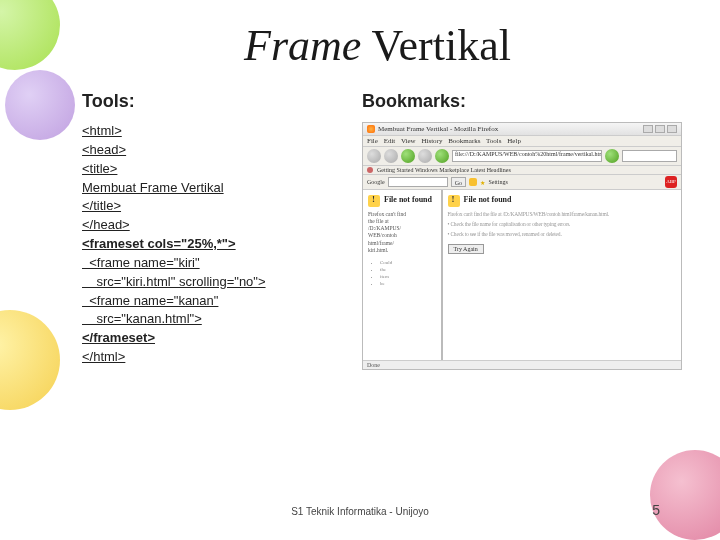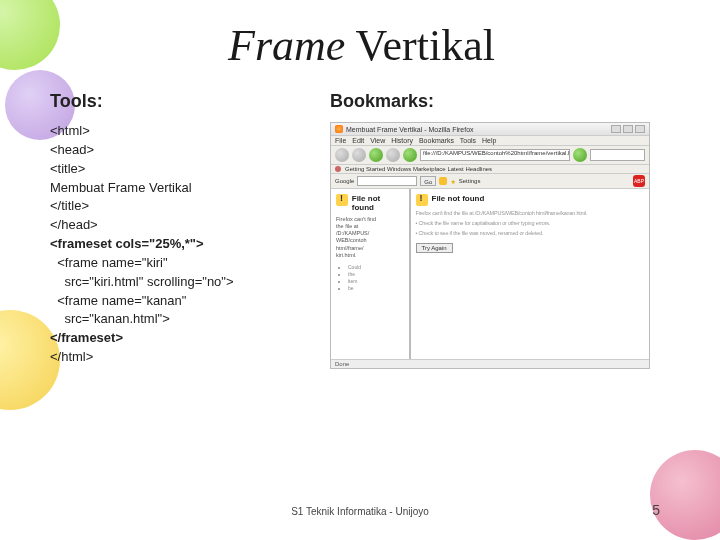--- a/index.html
+++ b/index.html
@@ -14,21 +14,21 @@
   .bg-circle {
     position: absolute;
     border-radius: 50%;
     z-index: 0;
   }
   .bg-green { width: 90px; height: 90px; background: radial-gradient(circle at 35% 35%, #d4f5a8, #a8e04f); top: -20px; left: -30px; }
   .bg-lilac { width: 70px; height: 70px; background: radial-gradient(circle at 35% 35%, #e0d0f5, #c0a0e0); top: 70px; left: 5px; }
   .bg-yellow { width: 100px; height: 100px; background: radial-gradient(circle at 35% 35%, #fff3a8, #f5d050); top: 310px; left: -40px; }
   .bg-pink { width: 90px; height: 90px; background: radial-gradient(circle at 35% 35%, #f5c0d0, #e080a0); top: 450px; right: -20px; }
 
-  .content { position: relative; z-index: 1; padding: 20px 47px 0 50px; }
+  .content { position: relative; z-index: 1; padding: 20px 47px 0 50px; margin-left: 32px; }
 
   .title {
     font-family: Georgia, 'Times New Roman', serif;
     font-style: italic;
     font-weight: normal;
     font-size: 44px;
     color: #1a1a1a;
     text-align: center;
     margin-bottom: 20px;
   }
@@ -45,28 +45,29 @@
     color: #222;
     margin-bottom: 10px;
   }
 
   .code {
     font-family: Arial, Helvetica, sans-serif;
     font-size: 13px;
     line-height: 1.45;
     color: #222;
     white-space: pre;
+    text-decoration: underline;
   }
   .bold { font-weight: bold; }
 
   .browser {
     border: 1px solid #bbb;
     background: #eceae5;
     font-size: 7px;
-    font-family: Liberation Sans, sans-serif;
+    font-family: Liberation Serif, serif;
     color: #333;
     width: 320px;
   }
   .br-titlebar {
     display: flex; align-items: center;
     background: linear-gradient(#f5f5f5,#e2e2e2);
     padding: 2px 4px;
     border-bottom: 1px solid #ccc;
   }
   .br-titlebar .ff { width:8px;height:8px;border-radius:2px;background:radial-gradient(circle,#ffb347,#ff6a00);margin-right:3px; }

